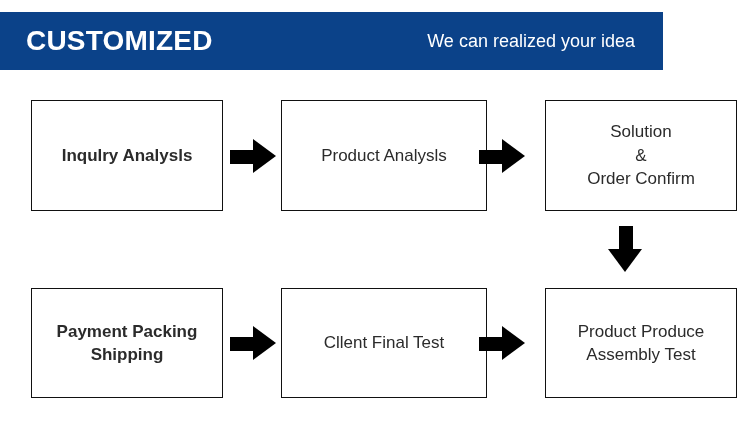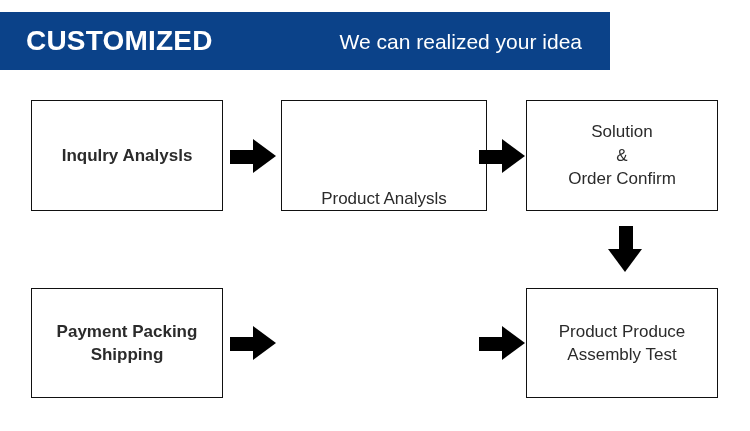--- a/index.html
+++ b/index.html
@@ -14,40 +14,40 @@
     overflow: hidden;
     font-family: "Liberation Sans", sans-serif;
     -webkit-font-smoothing: antialiased;
   }
 
   
   .header-bar {
     position: absolute;
     left: 0;
     top: 12px;
-    width: 610px;
+    width: 663px;
     height: 58px;
     background: #0b4289;
     display: flex;
     align-items: center;
     justify-content: space-between;
     box-sizing: border-box;
     padding: 0 20px 0 26px;
   }
   .header-title {
     color: #ffffff;
     font-size: 28px;
     font-weight: bold;
     letter-spacing: 0.2px;
     line-height: 1;
     white-space: nowrap;
   }
   .header-tagline {
     color: #ffffff;
-    font-size: 21px;
+    font-size: 18px;
     font-weight: normal;
     line-height: 1;
     white-space: nowrap;
     padding-right: 8px;
   }
 
   
   .flow {
     position: absolute;
     left: 0;
@@ -73,22 +73,22 @@
     white-space: pre-line;
     padding: 0 6px;
   }
 
   
   .r1 { top: 100px; height: 111px; }
   
   .r2 { top: 288px; height: 110px; }
 
   .c1 { left: 31px;  width: 192px; font-weight: bold; }
-  .c2 { left: 281px; width: 206px; align-items: flex-end; }
-  .c3 { left: 526px; width: 192px; }
+  .c2 { left: 281px; width: 206px; }
+  .c3 { left: 545px; width: 192px; }
 
   
   .arrow-right {
     position: absolute;
     width: 46px;
     height: 34px;
   }
   .arrow-right .shaft {
     position: absolute;
     left: 0;
@@ -161,20 +161,23 @@
     <span class="node-label">Solution
 &amp;
 Order Confirm</span>
   </div>
 
   <div class="node-box r2 c1">
     <span class="node-label">Payment Packing
 Shipping</span>
   </div>
 
+  <div class="node-box r2 c2">
+    <span class="node-label">Cllent Final Test</span>
+  </div>
 
   <div class="node-box r2 c3">
     <span class="node-label">Product Produce
 Assembly Test</span>
   </div>
 
   <div class="arrow-right ar-1">
     <span class="shaft"></span>
     <span class="head"></span>
   </div>

